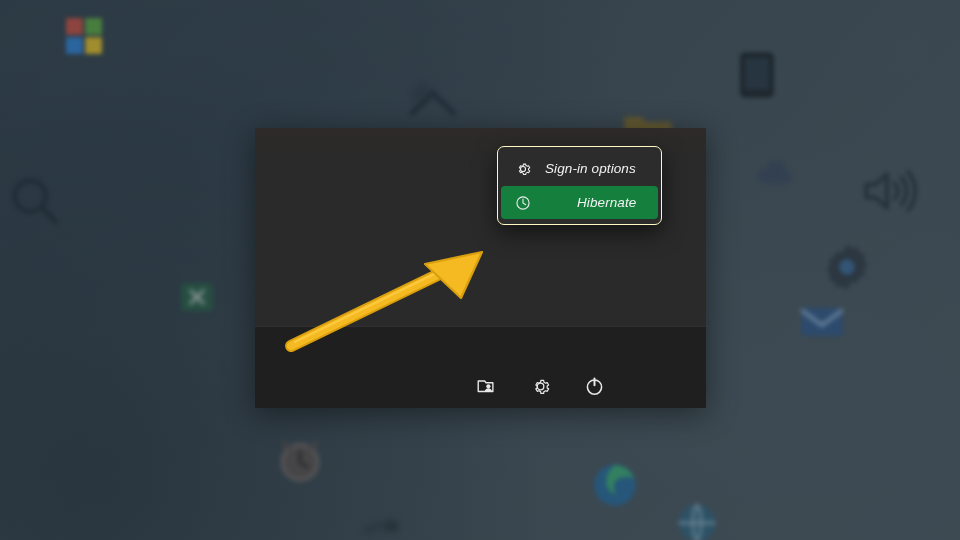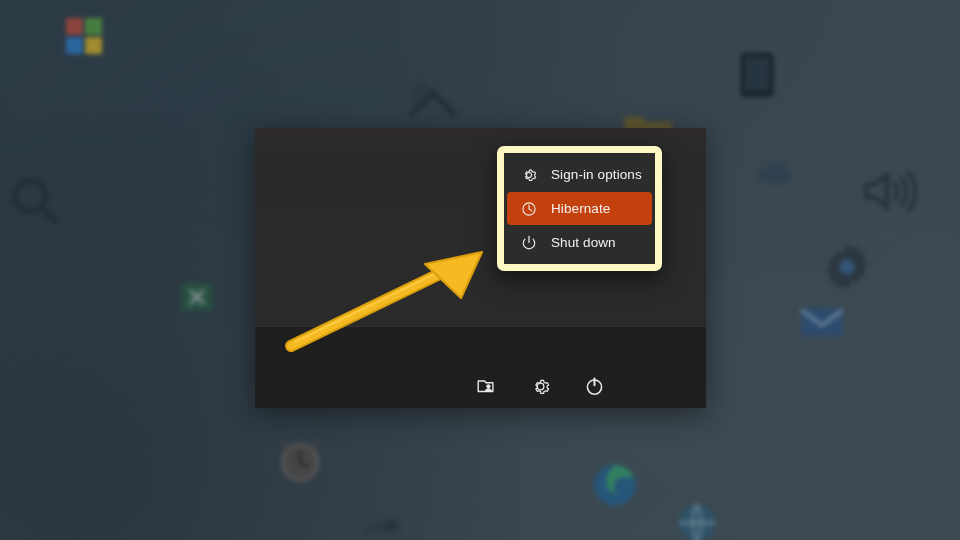--- a/index.html
+++ b/index.html
@@ -106,38 +106,40 @@
   .footer-btn svg { display: block; }
 
   
   #power-flyout {
     position: absolute;
     left: 497px;
     top: 146px;
     width: 165px;
     padding: 4px 0;
     background: #2c2c2c;
-    border: 7px solid #fef9c3;
+    border: 1px solid #fef9c3;
     border-radius: 7px;
     box-shadow: 0 8px 22px rgba(0,0,0,0.55);
     box-sizing: border-box;
+    font-style: italic;
   }
   .flyout-item {
     position: relative;
     display: flex;
     align-items: center;
     height: 33px;
     padding: 0 10px 0 12px;
     margin: 1px 3px;
     border-radius: 4px;
     cursor: default;
     box-sizing: border-box;
   }
   .flyout-item.selected {
-    background: #c2410c;
+    background: #15803d;
+    gap: 32px;
   }
   .flyout-item .mi-icon {
     width: 20px;
     height: 20px;
     margin-right: 12px;
     flex: 0 0 20px;
     display: flex;
     align-items: center;
     justify-content: center;
   }
@@ -272,29 +274,20 @@
         <span class="mi-label">Sign-in options</span>
       </div>
       <div class="flyout-item selected">
         <span class="mi-icon">
           <svg width="18" height="18" viewBox="0 0 24 24">
             <circle cx="12" cy="12" r="8.1" stroke="#ededed" stroke-width="1.5" fill="none"></circle>
             <path d="M12 6.8V12l3.6 2.2" stroke="#ededed" stroke-width="1.5" fill="none" stroke-linecap="round"></path>
           </svg>
         </span>
         <span class="mi-label">Hibernate</span>
-      </div>
-      <div class="flyout-item">
-        <span class="mi-icon">
-          <svg width="18" height="18" viewBox="0 0 24 24">
-            <path d="M6.6 6.9a7.6 7.6 0 1010.8 0" stroke="#ededed" stroke-width="1.5" fill="none" stroke-linecap="round"></path>
-            <path d="M12 3.2v8" stroke="#ededed" stroke-width="1.7" stroke-linecap="round"></path>
-          </svg>
-        </span>
-        <span class="mi-label">Shut down</span>
       </div>
     </div>
 
   <svg id="annotation-arrow" viewBox="0 0 225 125">
     <g>
       <line x1="16" y1="108" x2="185" y2="26" stroke="#d99f0e" stroke-width="12" stroke-linecap="round"></line>
       <line x1="16" y1="108" x2="185" y2="26" stroke="#f5b921" stroke-width="8.5" stroke-linecap="round"></line>
       <line x1="20" y1="104" x2="180" y2="26" stroke="#ffd24d" stroke-width="2.4" stroke-linecap="round" opacity="0.65"></line>
     </g>
     <g>

